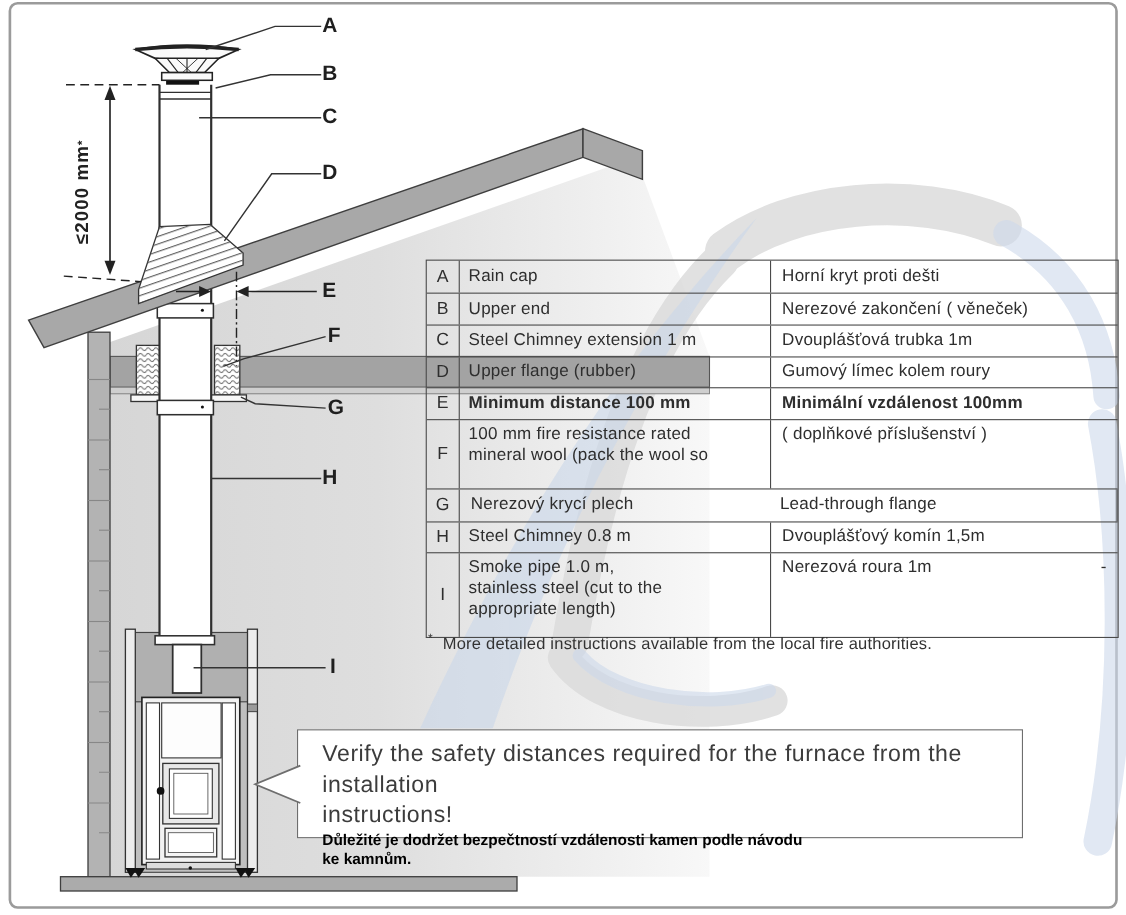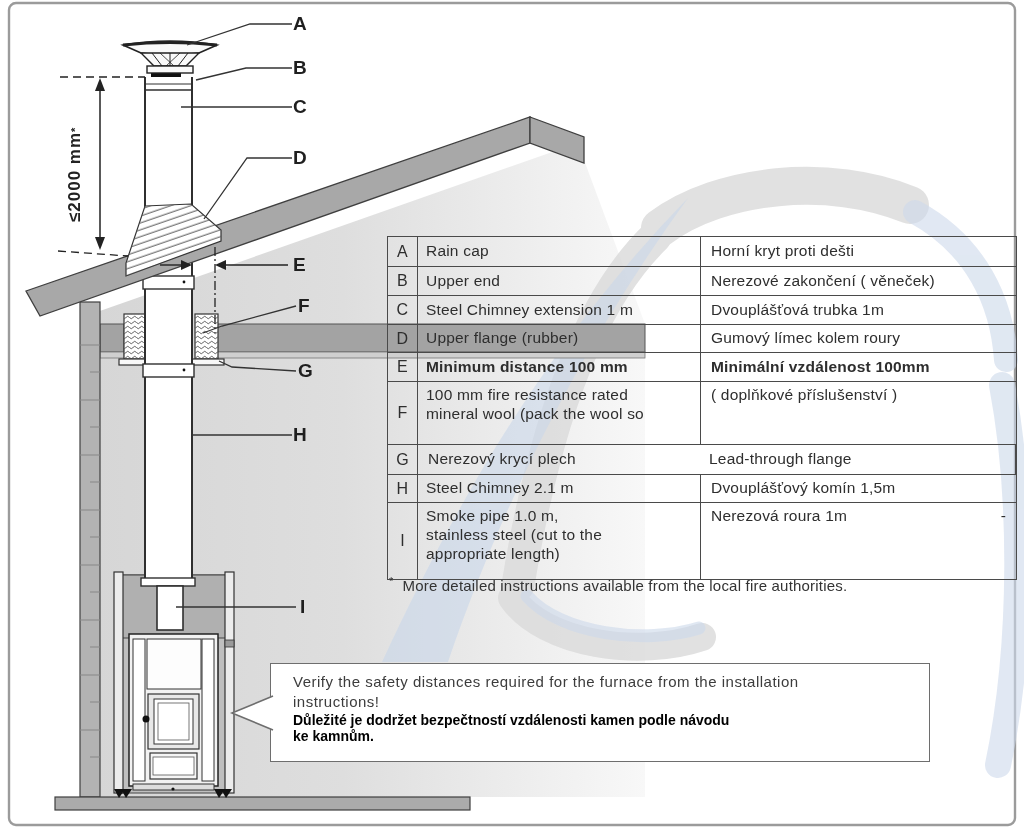--- a/index.html
+++ b/index.html
@@ -35,21 +35,21 @@
 
   
   #footnote{position:absolute;left:389px;top:577px;width:628px;z-index:2;font-size:15px;color:#333;
             display:flex;gap:9px;letter-spacing:.2px;}
   #footnote .mark{font-size:11px;position:relative;top:-2px;}
 
   
   #note-box{position:absolute;left:270px;top:663px;width:660px;height:99px;z-index:3;
             border:1.6px solid #6e6e6e;background:#fff;box-sizing:border-box;
             padding:8px 14px 4px 22px;}
-  .note-en{display:block;font-size:15px;color:#3c3c3c;letter-spacing:.5px;line-height:1.32;}
+  .note-en{display:block;font-size:21px;color:#3c3c3c;letter-spacing:.5px;line-height:1.32;}
   .note-cz{display:block;font-size:14px;font-weight:bold;color:#000;line-height:1.18;}
   #note-tail{position:absolute;left:228px;top:694px;z-index:4;}
 </style>
 </head>
 <body>
 
 <div id="stage">
 
   <svg id="diagram-svg" width="1024" height="832" viewBox="0 0 1024 832">
     <defs>
@@ -270,21 +270,21 @@
           </span>
       </div>
     </div>
     <div class="trow">
       <div class="cell cell-letter h29">G</div>
       <div class="cell cell-cz h29">Nerezový krycí plech</div>
       <div class="cell cell-en h29">Lead-through flange</div>
     </div>
     <div class="trow">
       <div class="cell cell-letter h27">H</div>
-      <div class="cell cell-en h27">Steel Chimney 2.1 m</div>
+      <div class="cell cell-en h27">Steel Chimney 0.8 m</div>
       <div class="cell cell-cz h27">Dvouplášťový komín 1,5m</div>
     </div>
     <div class="trow">
       <div class="cell cell-letter h76">I</div>
       <div class="cell cell-en h76 top">
         <span>
             <span class="multiline">Smoke pipe 1.0 m,</span>
             <span class="multiline">stainless steel (cut to the</span>
             <span class="multiline">appropriate length)</span>
           </span>

